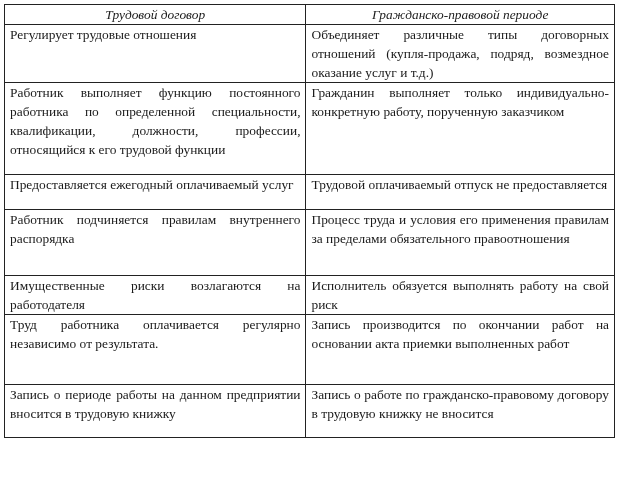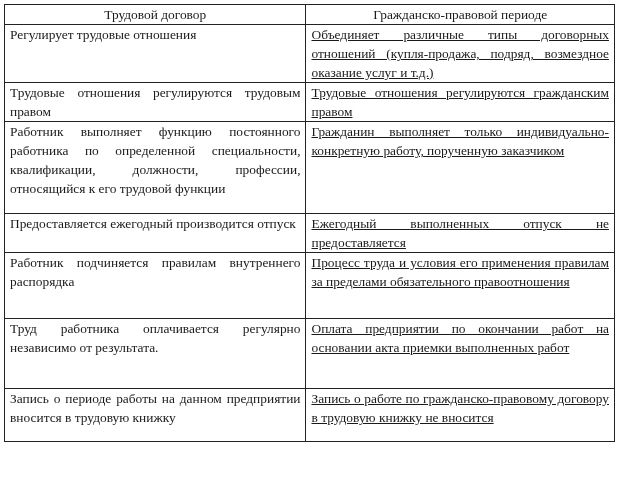--- a/index.html
+++ b/index.html
@@ -14,57 +14,57 @@
     color: #1a1a1a;
   }
   table.cmp td, table.cmp th {
     border: 1px solid #222;
     vertical-align: top;
     padding: 0 5px 0 5px;
     text-align: justify;
     text-align-last: left;
     font-weight: normal;
   }
-  table.cmp th { text-align: center; text-align-last: center; height: 19px; }
+  table.cmp th { text-align: center; text-align-last: center; height: 19px; font-style: italic; }
   td.c1 { width: 290px; margin-left: 28px; }
-  td.c2 { width: 297px; text-decoration: underline; }
+  td.c2 { width: 297px; }
 </style>
 </head>
 <body>
 
 <table class="cmp">
   <thead>
     <tr>
       <th>Трудовой договор</th>
       <th>Гражданско-правовой периоде</th>
     </tr>
   </thead>
   <tbody id="rows">
       <tr style="height: 53px;">
     <td class="c1">Регулирует трудовые отношения</td>
     <td class="c2">Объединяет различные типы договорных отношений (купля-продажа, подряд, возмездное оказание услуг и т.д.)</td>
   </tr>
-      <tr style="height: 38px;">
-    <td class="c1">Трудовые отношения регулируются трудовым правом</td>
-    <td class="c2">Трудовые отношения регулируются гражданским правом</td>
-  </tr>
       <tr style="height: 92px;">
     <td class="c1">Работник выполняет функцию постоянного работника по определенной специальности, квалификации, должности, профессии, относящийся к его трудовой функции</td>
     <td class="c2">Гражданин выполняет только индивидуально-конкретную работу, порученную заказчиком</td>
   </tr>
       <tr style="height: 35px;">
-    <td class="c1">Предоставляется ежегодный производится отпуск</td>
-    <td class="c2">Ежегодный выполненных отпуск не предоставляется</td>
+    <td class="c1">Предоставляется ежегодный оплачиваемый услуг</td>
+    <td class="c2">Трудовой оплачиваемый отпуск не предоставляется</td>
   </tr>
       <tr style="height: 66px;">
     <td class="c1">Работник подчиняется правилам внутреннего распорядка</td>
     <td class="c2">Процесс труда и условия его применения правилам за пределами обязательного правоотношения</td>
   </tr>
+      <tr style="height: 38px;">
+    <td class="c1">Имущественные риски возлагаются на работодателя</td>
+    <td class="c2">Исполнитель обязуется выполнять работу на свой риск</td>
+  </tr>
       <tr style="height: 70px;">
     <td class="c1">Труд работника оплачивается регулярно независимо от результата.</td>
-    <td class="c2">Оплата предприятии по окончании работ на основании акта приемки выполненных работ</td>
+    <td class="c2">Запись производится по окончании работ на основании акта приемки выполненных работ</td>
   </tr>
       <tr style="height: 53px;">
     <td class="c1">Запись о периоде работы на данном предприятии вносится в трудовую книжку</td>
     <td class="c2">Запись о работе по гражданско-правовому договору в трудовую книжку не вносится</td>
   </tr>
     </tbody>
 </table>
 
 </body></html>

